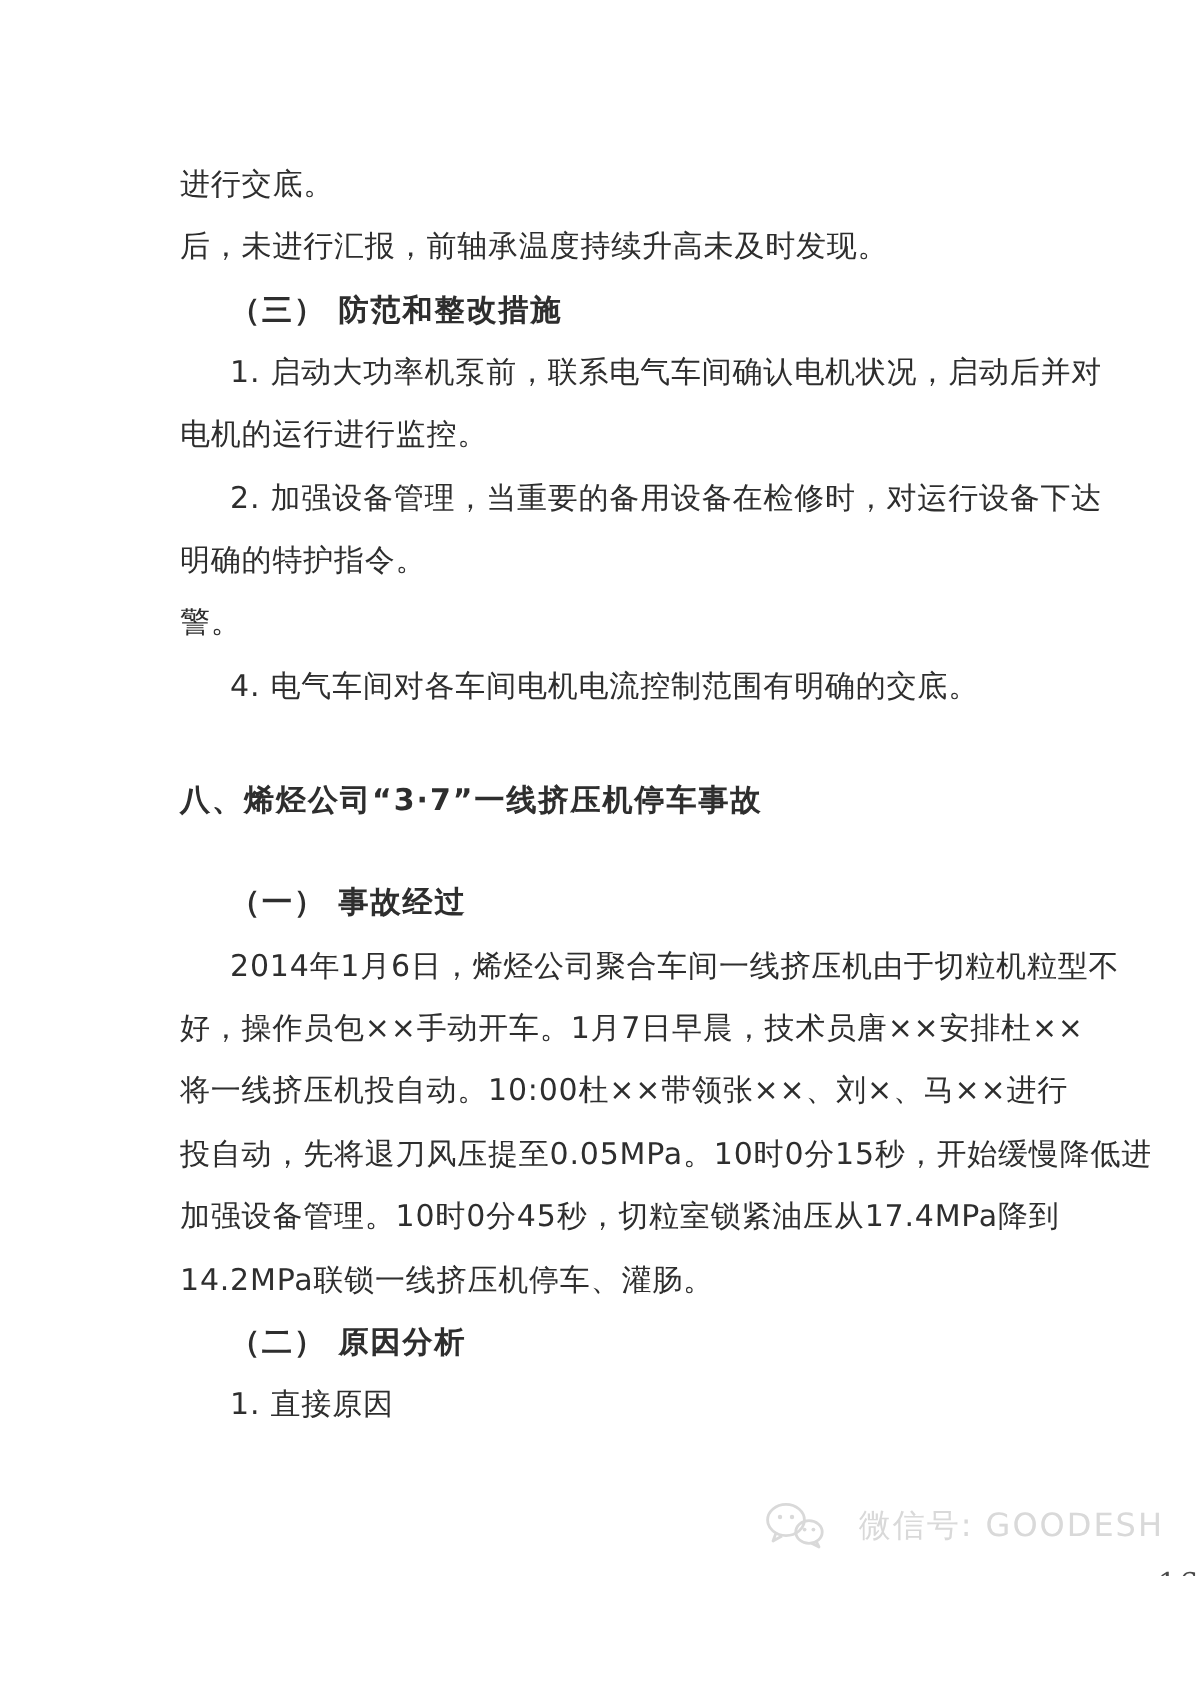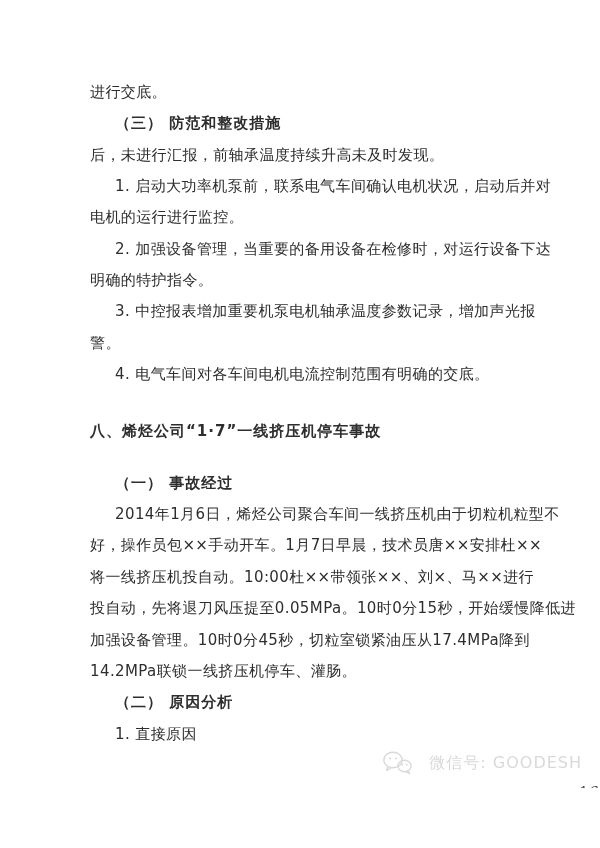--- a/index.html
+++ b/index.html
@@ -54,30 +54,29 @@
     white-space: nowrap;
   }
 </style>
 </head>
 <body>
 
 <div class="page">
 
   <div class="content">
       <div class="line body">进行交底。</div>
+      <div class="line body">后，未进行汇报，前轴承温度持续升高未及时发现。</div>
       <div class="line subheading indent">（三） 防范和整改措施</div>
-      <div class="line body">后，未进行汇报，前轴承温度持续升高未及时发现。</div>
       <div class="line body indent">1. 启动大功率机泵前，联系电气车间确认电机状况，启动后并对</div>
       <div class="line body">电机的运行进行监控。</div>
       <div class="line body indent">2. 加强设备管理，当重要的备用设备在检修时，对运行设备下达</div>
       <div class="line body">明确的特护指令。</div>
-      <div class="line body indent">3. 中控报表增加重要机泵电机轴承温度参数记录，增加声光报</div>
       <div class="line body">警。</div>
       <div class="line body indent">4. 电气车间对各车间电机电流控制范围有明确的交底。</div>
-      <div class="line section">八、烯烃公司“1·7”一线挤压机停车事故</div>
+      <div class="line section">八、烯烃公司“3·7”一线挤压机停车事故</div>
       <div class="line subheading indent">（一） 事故经过</div>
       <div class="line body indent">2014年1月6日，烯烃公司聚合车间一线挤压机由于切粒机粒型不</div>
       <div class="line body">好，操作员包××手动开车。1月7日早晨，技术员唐××安排杜××</div>
       <div class="line body">将一线挤压机投自动。10:00杜××带领张××、刘×、马××进行</div>
       <div class="line body">投自动，先将退刀风压提至0.05MPa。10时0分15秒，开始缓慢降低进</div>
       <div class="line body">加强设备管理。10时0分45秒，切粒室锁紧油压从17.4MPa降到</div>
       <div class="line body">14.2MPa联锁一线挤压机停车、灌肠。</div>
       <div class="line subheading indent">（二） 原因分析</div>
       <div class="line body indent">1. 直接原因</div>
     </div>

